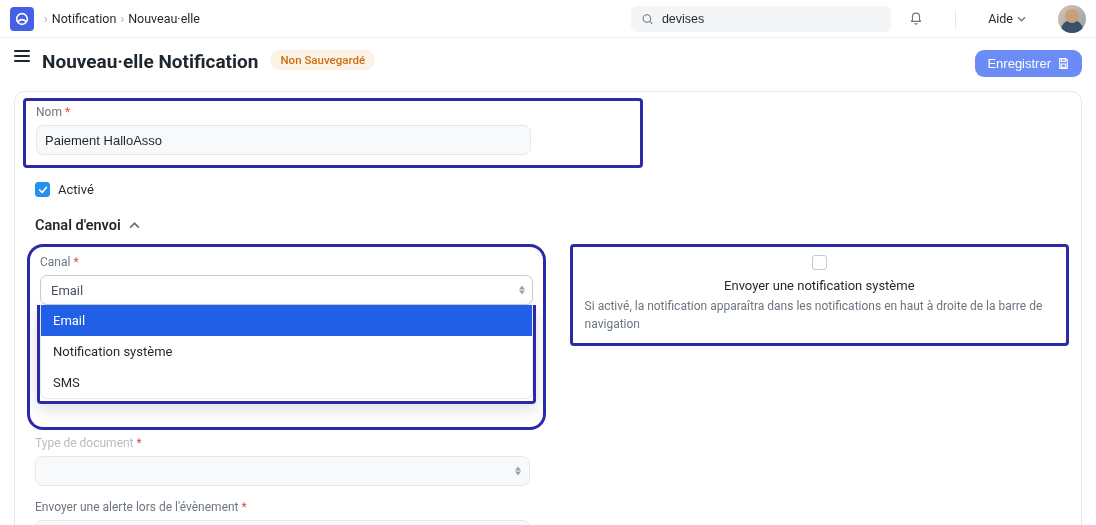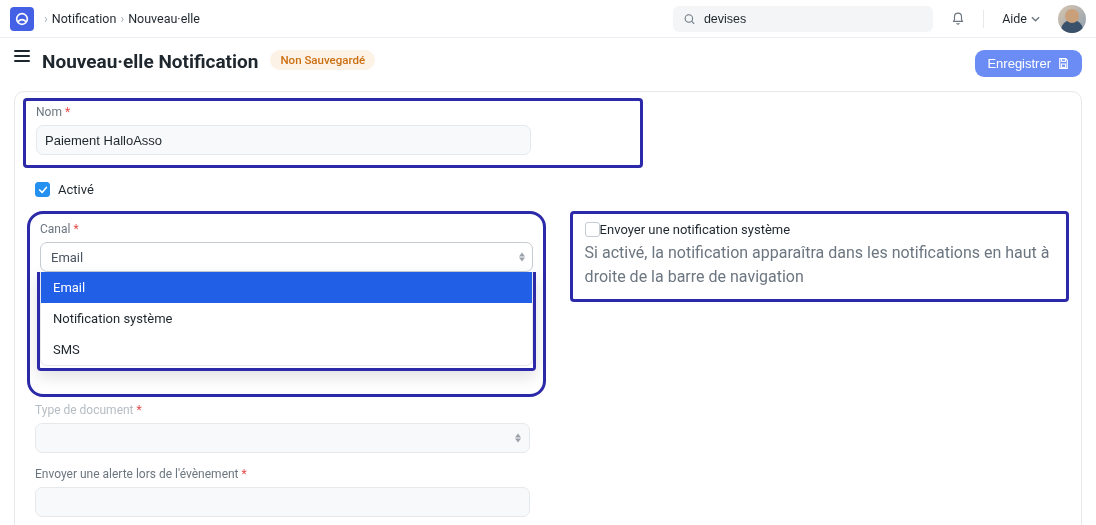--- a/index.html
+++ b/index.html
@@ -37,21 +37,21 @@
     background: #f4f5f6;
     border-radius: 6px;
     display: flex; align-items: center;
     padding: 0 10px; gap: 8px;
     margin-right: 18px;
   }
   .search input {
     border: none; background: transparent; outline: none;
     font-size: 12.5px; color: #1f272e; width: 100%;
   }
-  .topbar-right { display: flex; align-items: center; gap: 18px; }
+  .topbar-right { display: flex; align-items: center; gap: 32px; }
   .vdiv { width: 1px; height: 18px; background: #e6e9ec; }
   .help { color: #1f272e; font-size: 12.5px; display: flex; align-items: center; gap: 4px; cursor: pointer; }
   .avatar {
     width: 28px; height: 28px; border-radius: 50%;
     background: linear-gradient(135deg,#d8c6b0,#8fa0b0);
     position: relative; overflow: hidden;
   }
   .avatar::after {
     content: ""; position: absolute; left: 7px; top: 4px;
     width: 14px; height: 14px; border-radius: 50%;
@@ -155,21 +155,21 @@
     background: #fff;
     box-shadow: 0 6px 16px rgba(0,0,0,0.12);
     z-index: 20;
     padding-bottom: 2px;
   }
   .dropdown .inner { border: 1px solid #e6e9ec; border-radius: 0 0 7px 7px; border-top: none; overflow: hidden; }
   .opt { padding: 8px 12px; font-size: 13px; color: #1f272e; cursor: pointer; }
   .opt.sel { background: #205fe6; color: #fff; }
 
   .hl-3 { border: 3px solid #2c2aa8; border-radius: 4px; padding: 8px 12px 10px 12px; width: 507px; }
-  .desc { font-size: 16px; color: #6c7680; line-height: 1.5; margin-top: 4px; }
+  .desc { font-size: 12px; color: #6c7680; line-height: 1.5; margin-top: 4px; }
 
   .lower-fields { padding: 6px 20px 20px 20px; display: flex; flex-direction: column; gap: 14px; }
   .field-blk .label { margin-bottom: 6px; }
   .sel-plain {
     width: 495px; height: 30px;
     border: 1px solid #e6e9ec; border-radius: 7px;
     background: #f8f9fa; position: relative;
     padding: 0 28px 0 10px;
     display: flex; align-items: center;
     font-size: 13px; color: #1f272e;
@@ -247,20 +247,26 @@
 
   <div class="checkbox-row">
     <span class="chk">
       <svg viewBox="0 0 12 12">
           <path d="M2 6l3 3 5-6" stroke="#fff" stroke-width="2" fill="none" stroke-linecap="round" stroke-linejoin="round"></path>
         </svg>
     </span>
     <span class="chk-label">Activé</span>
   </div>
 
+  <div class="section-title-row">
+    <span class="section-title">Canal d'envoi</span>
+    <svg viewBox="0 0 10 6" width="11" height="7">
+        <path d="M1 5l4-4 4 4" stroke="#6c7680" stroke-width="1.6" fill="none"></path>
+      </svg>
+  </div>
 
   <div class="two-col-wrap">
     <div class="col-left">
       <div class="hl-2">
         <label class="label req">Canal</label>
         <div class="select-wrap">
           <div class="select-input">
             <span>Email</span>
             <span class="updown">
                 <span class="up"></span>
@@ -273,21 +279,21 @@
               <div class="opt">Notification système</div>
               <div class="opt">SMS</div>
             </div>
           </div>
         </div>
         <div style="height:122px"></div>
       </div>
     </div>
 
     <div class="hl-3">
-      <div style="display:flex;align-items:center;">
+      <div style="display:flex;align-items:center;gap:8px;flex-direction:column;">
         <span class="chk empty"></span>
         <span class="chk-label">Envoyer une notification système</span>
       </div>
       <div class="desc">Si activé, la notification apparaîtra dans les notifications en haut à droite de la barre de navigation</div>
     </div>
   </div>
 
   <div class="lower-fields">
     <div class="field-blk obscured">
       <label class="label req" style="position:relative;z-index:1">Type de document</label>

